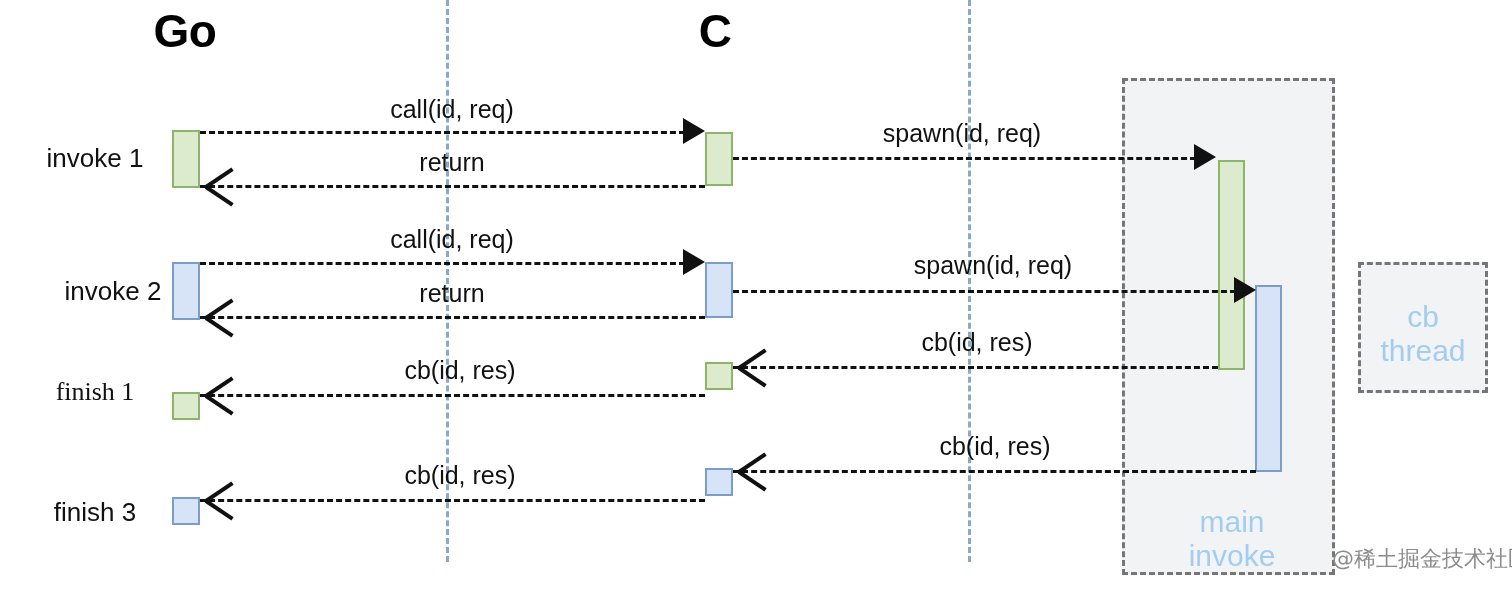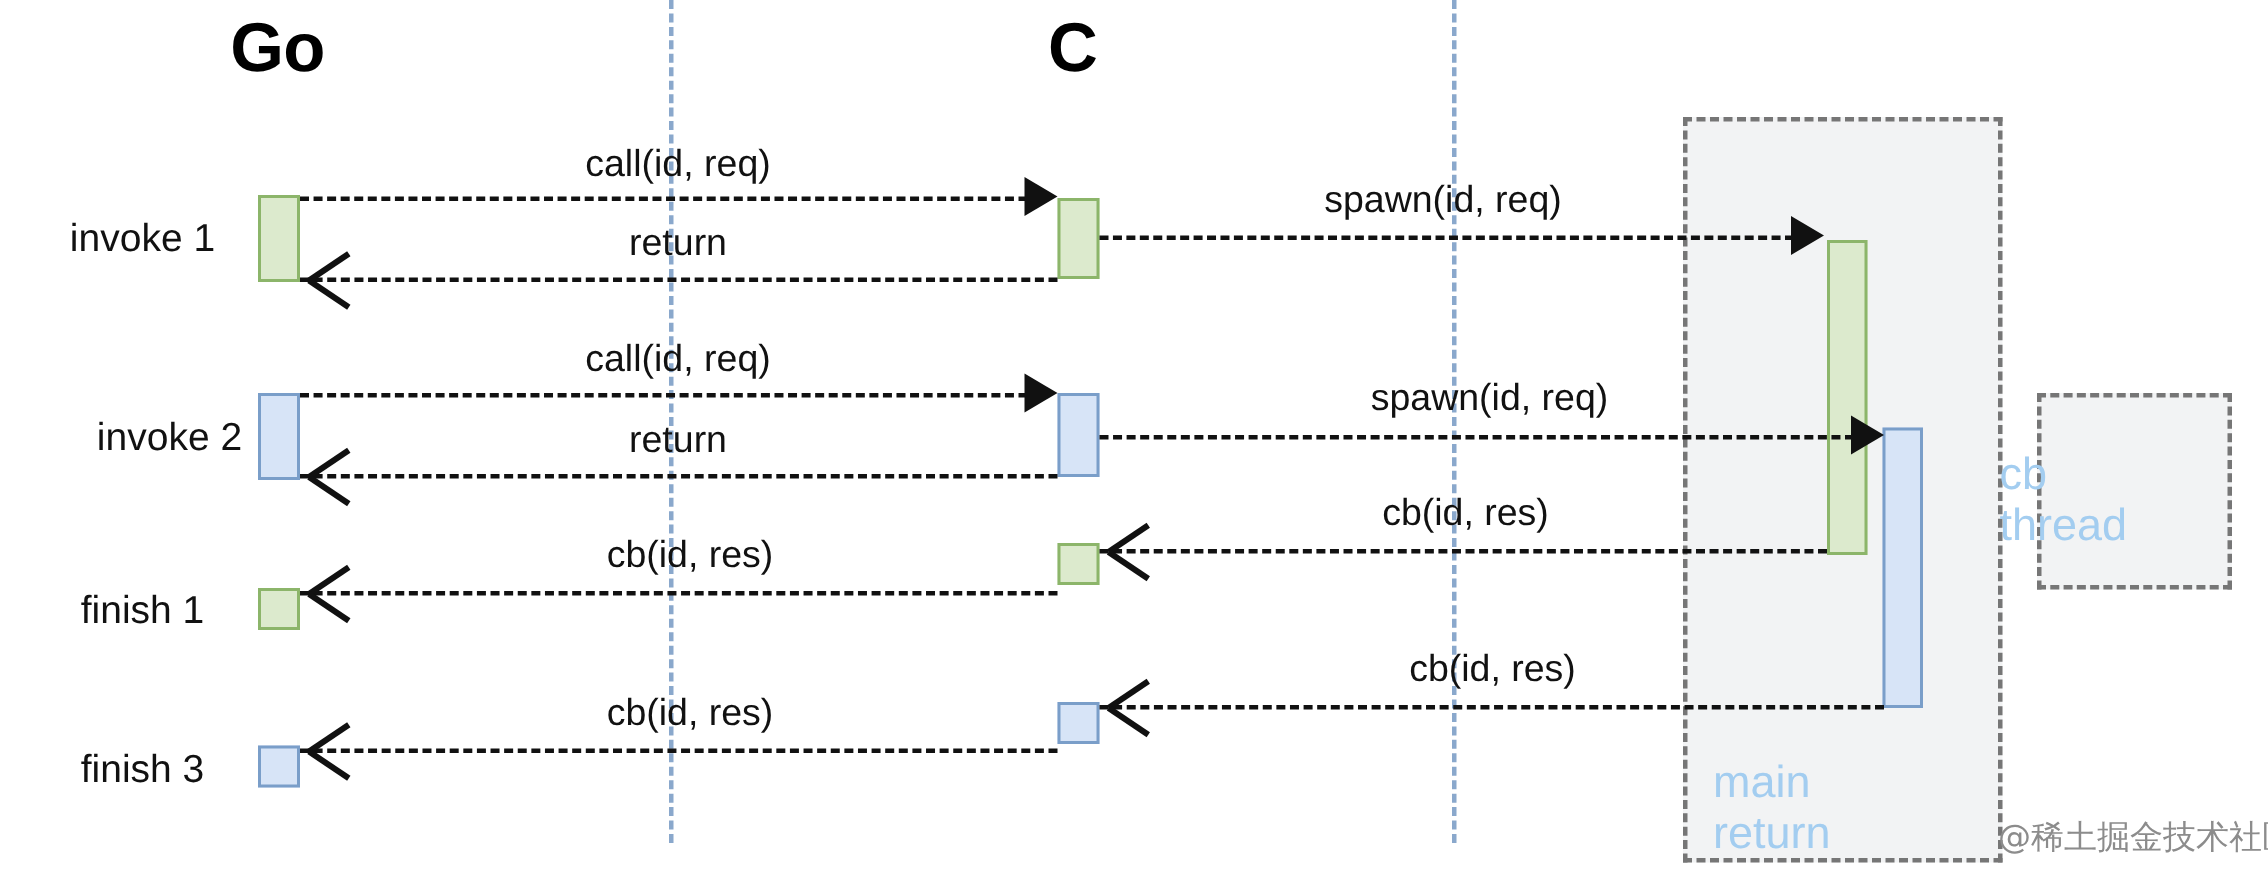--- a/index.html
+++ b/index.html
@@ -52,21 +52,21 @@
     position:absolute;
     box-sizing:border-box;
     background:#f2f3f4;
     border:3px dashed #767676;
   }
   .group-label{
     position:absolute;
     color:#a3cdf0;
     font-size:30px;
     line-height:34px;
-    text-align:left;
+    text-align:center;
     white-space:pre-line;
     pointer-events:none;
   }
 
   
   .msg-line{
     position:absolute;
     height:0;
     border-top:3px dashed #111111;
   }
@@ -107,29 +107,29 @@
   }
 </style>
 </head>
 <body>
 
 <div id="stage">
     <div class="lifeline" style="left: 446px; top: 0px; height: 562px; border-left-color: rgb(138, 168, 204);"></div>
     <div class="lifeline" style="left: 968px; top: 0px; height: 562px; border-left-color: rgb(138, 168, 204);"></div>
     <div class="group-box" style="left: 1122px; top: 78px; width: 213px; height: 497px; background: rgb(242, 243, 244); border-color: rgb(118, 118, 118);"></div>
     <div class="group-label" style="left: 1142px; top: 505px; width: 180px; color: rgb(163, 205, 240);">main
-return</div>
+invoke</div>
     <div class="group-box" style="left: 1358px; top: 262px; width: 130px; height: 131px; background: rgb(242, 243, 244); border-color: rgb(118, 118, 118);"></div>
     <div class="group-label" style="left: 1333px; top: 300px; width: 180px; color: rgb(163, 205, 240);">cb
 thread</div>
     <div class="col-header" style="left: 185px; top: 8px;">Go</div>
     <div class="col-header" style="left: 715px; top: 8px;">C</div>
     <div class="row-label" style="left: 34px; top: 158px; width: 122px;">invoke 1</div>
     <div class="row-label" style="left: 52px; top: 291px; width: 122px;">invoke 2</div>
-    <div class="row-label" style="left: 34px; top: 406px; width: 122px;">finish 1</div>
+    <div class="row-label" style="left: 34px; top: 392px; width: 122px; font-family: Liberation Serif, serif;">finish 1</div>
     <div class="row-label" style="left: 34px; top: 512px; width: 122px;">finish 3</div>
     <div class="bar green" style="left: 172px; top: 130px; width: 28px; height: 58px;"></div>
     <div class="bar blue" style="left: 172px; top: 262px; width: 28px; height: 58px;"></div>
     <div class="bar green" style="left: 172px; top: 392px; width: 28px; height: 28px;"></div>
     <div class="bar blue" style="left: 172px; top: 497px; width: 28px; height: 28px;"></div>
     <div class="bar green" style="left: 705px; top: 132px; width: 28px; height: 54px;"></div>
     <div class="bar blue" style="left: 705px; top: 262px; width: 28px; height: 56px;"></div>
     <div class="bar green" style="left: 705px; top: 362px; width: 28px; height: 28px;"></div>
     <div class="bar blue" style="left: 705px; top: 468px; width: 28px; height: 28px;"></div>
     <div class="bar green" style="left: 1218px; top: 160px; width: 27px; height: 210px;"></div>

